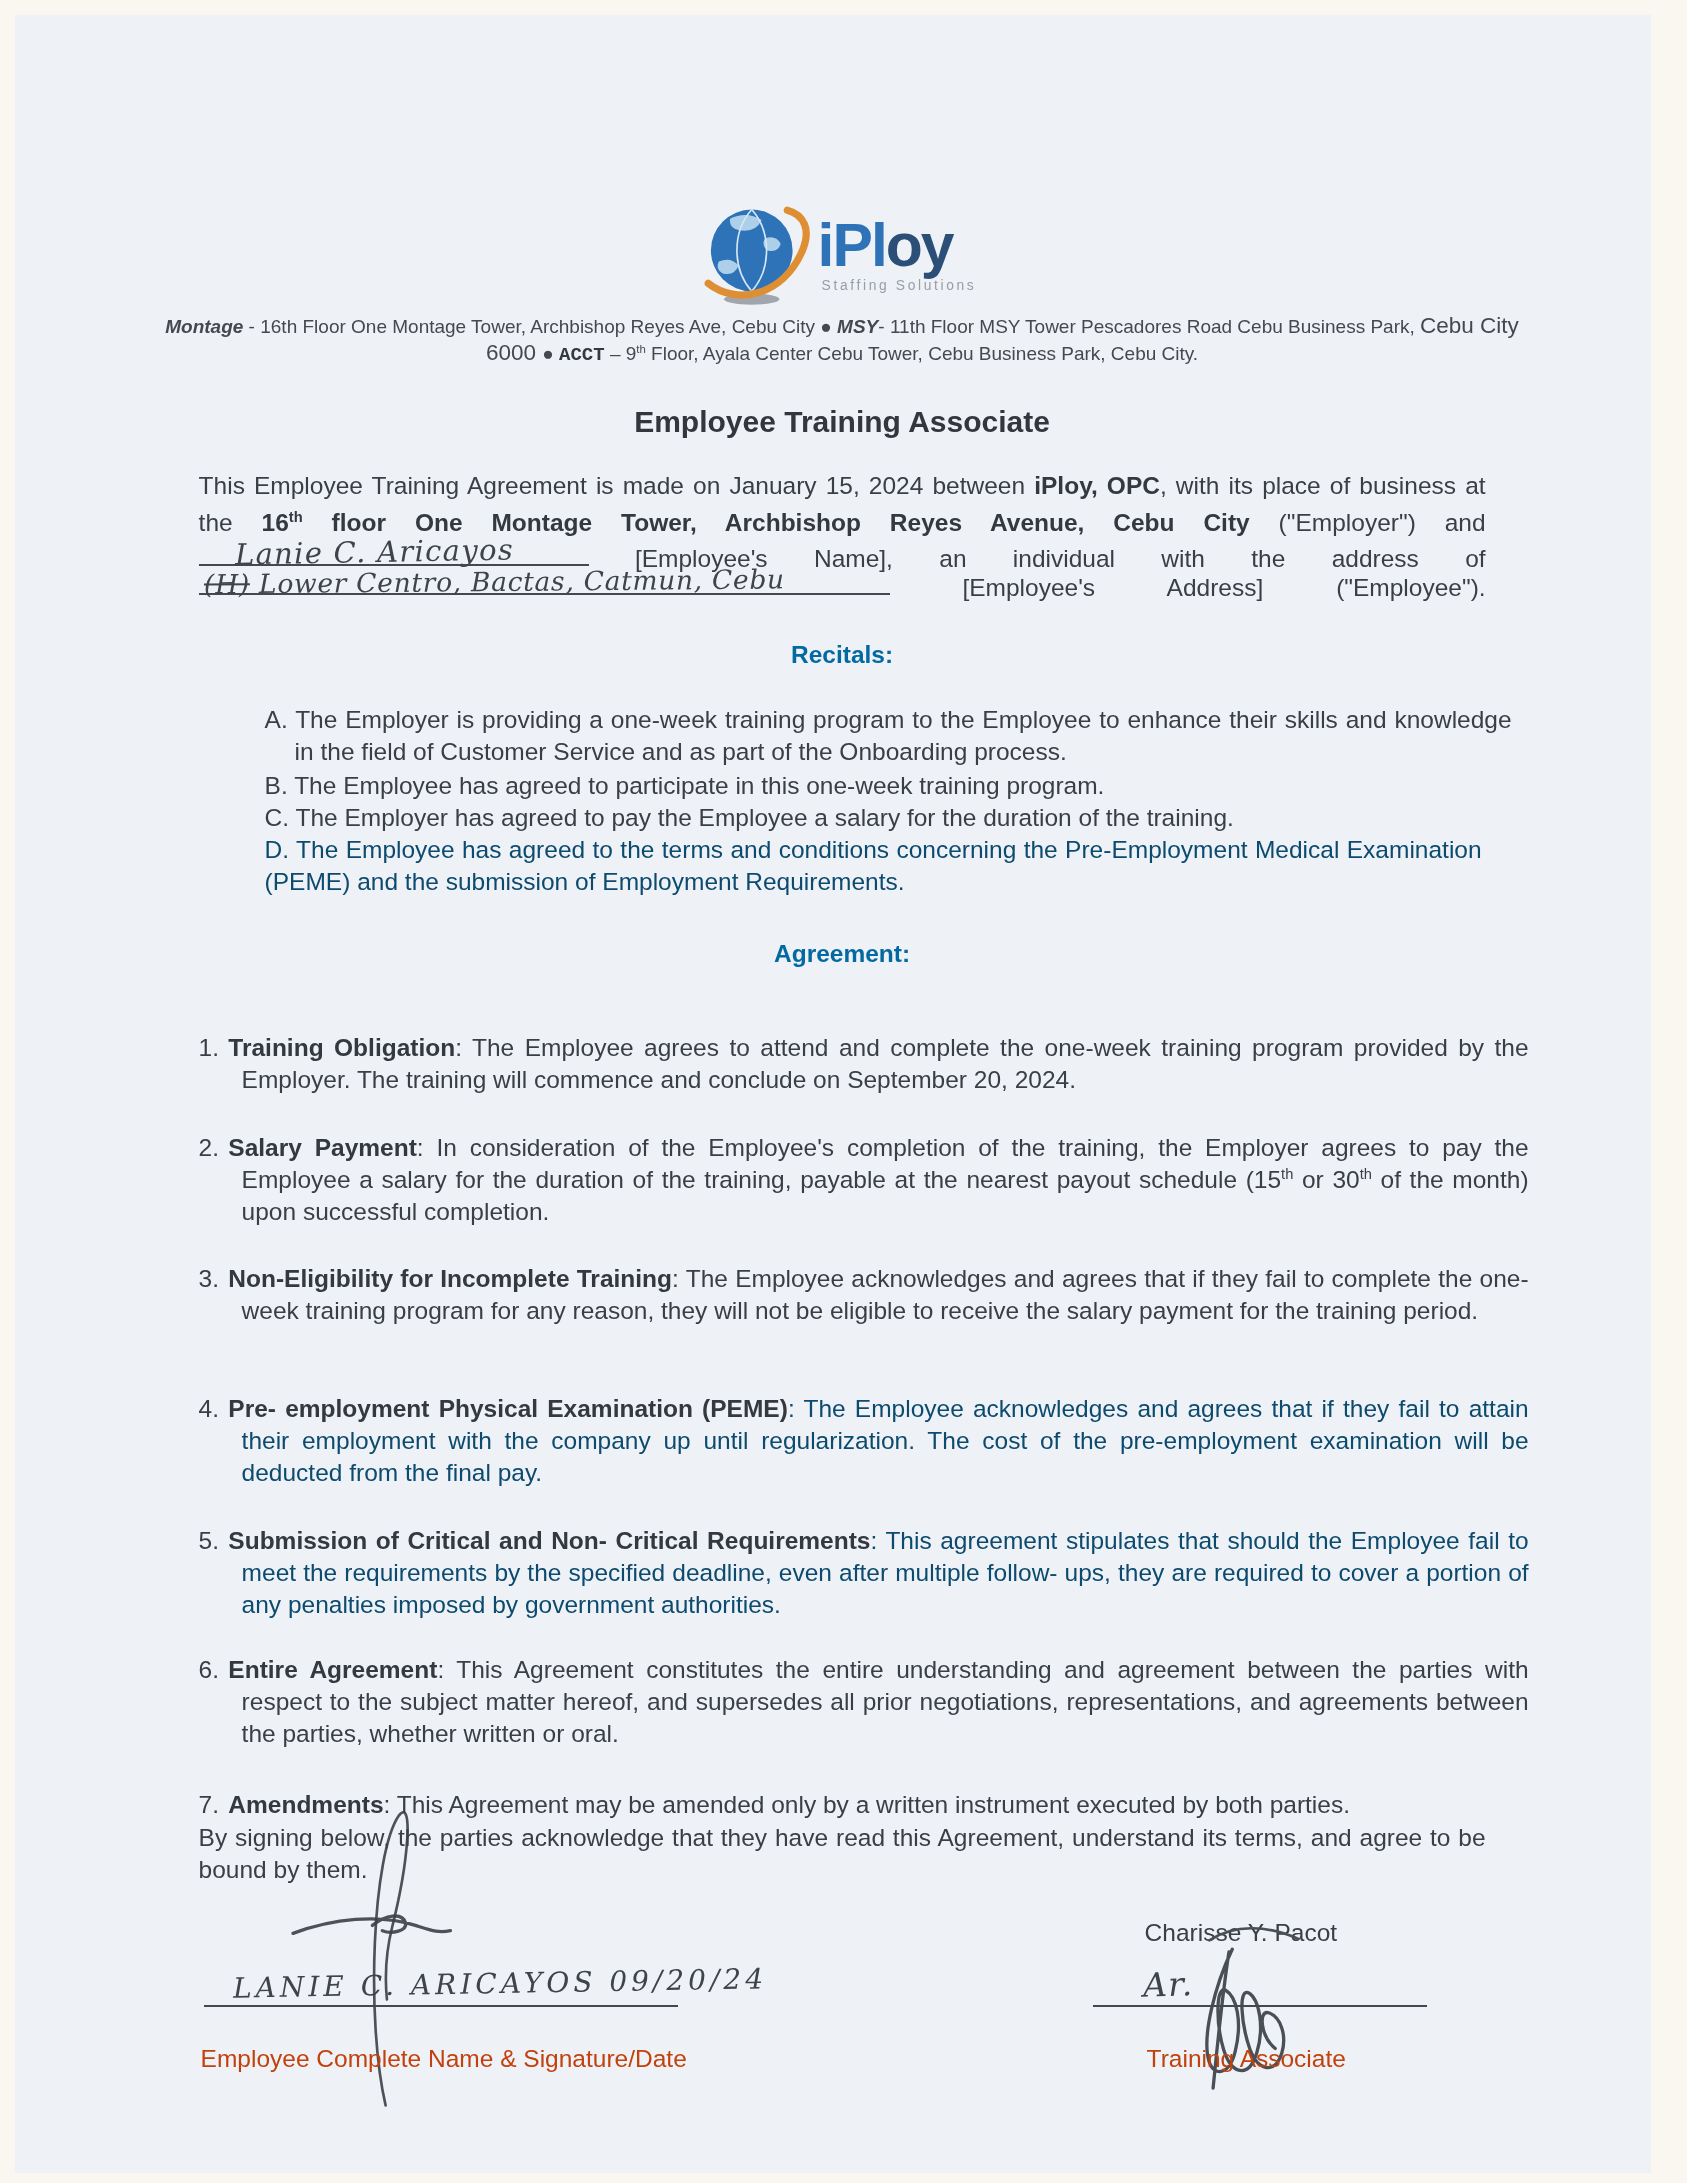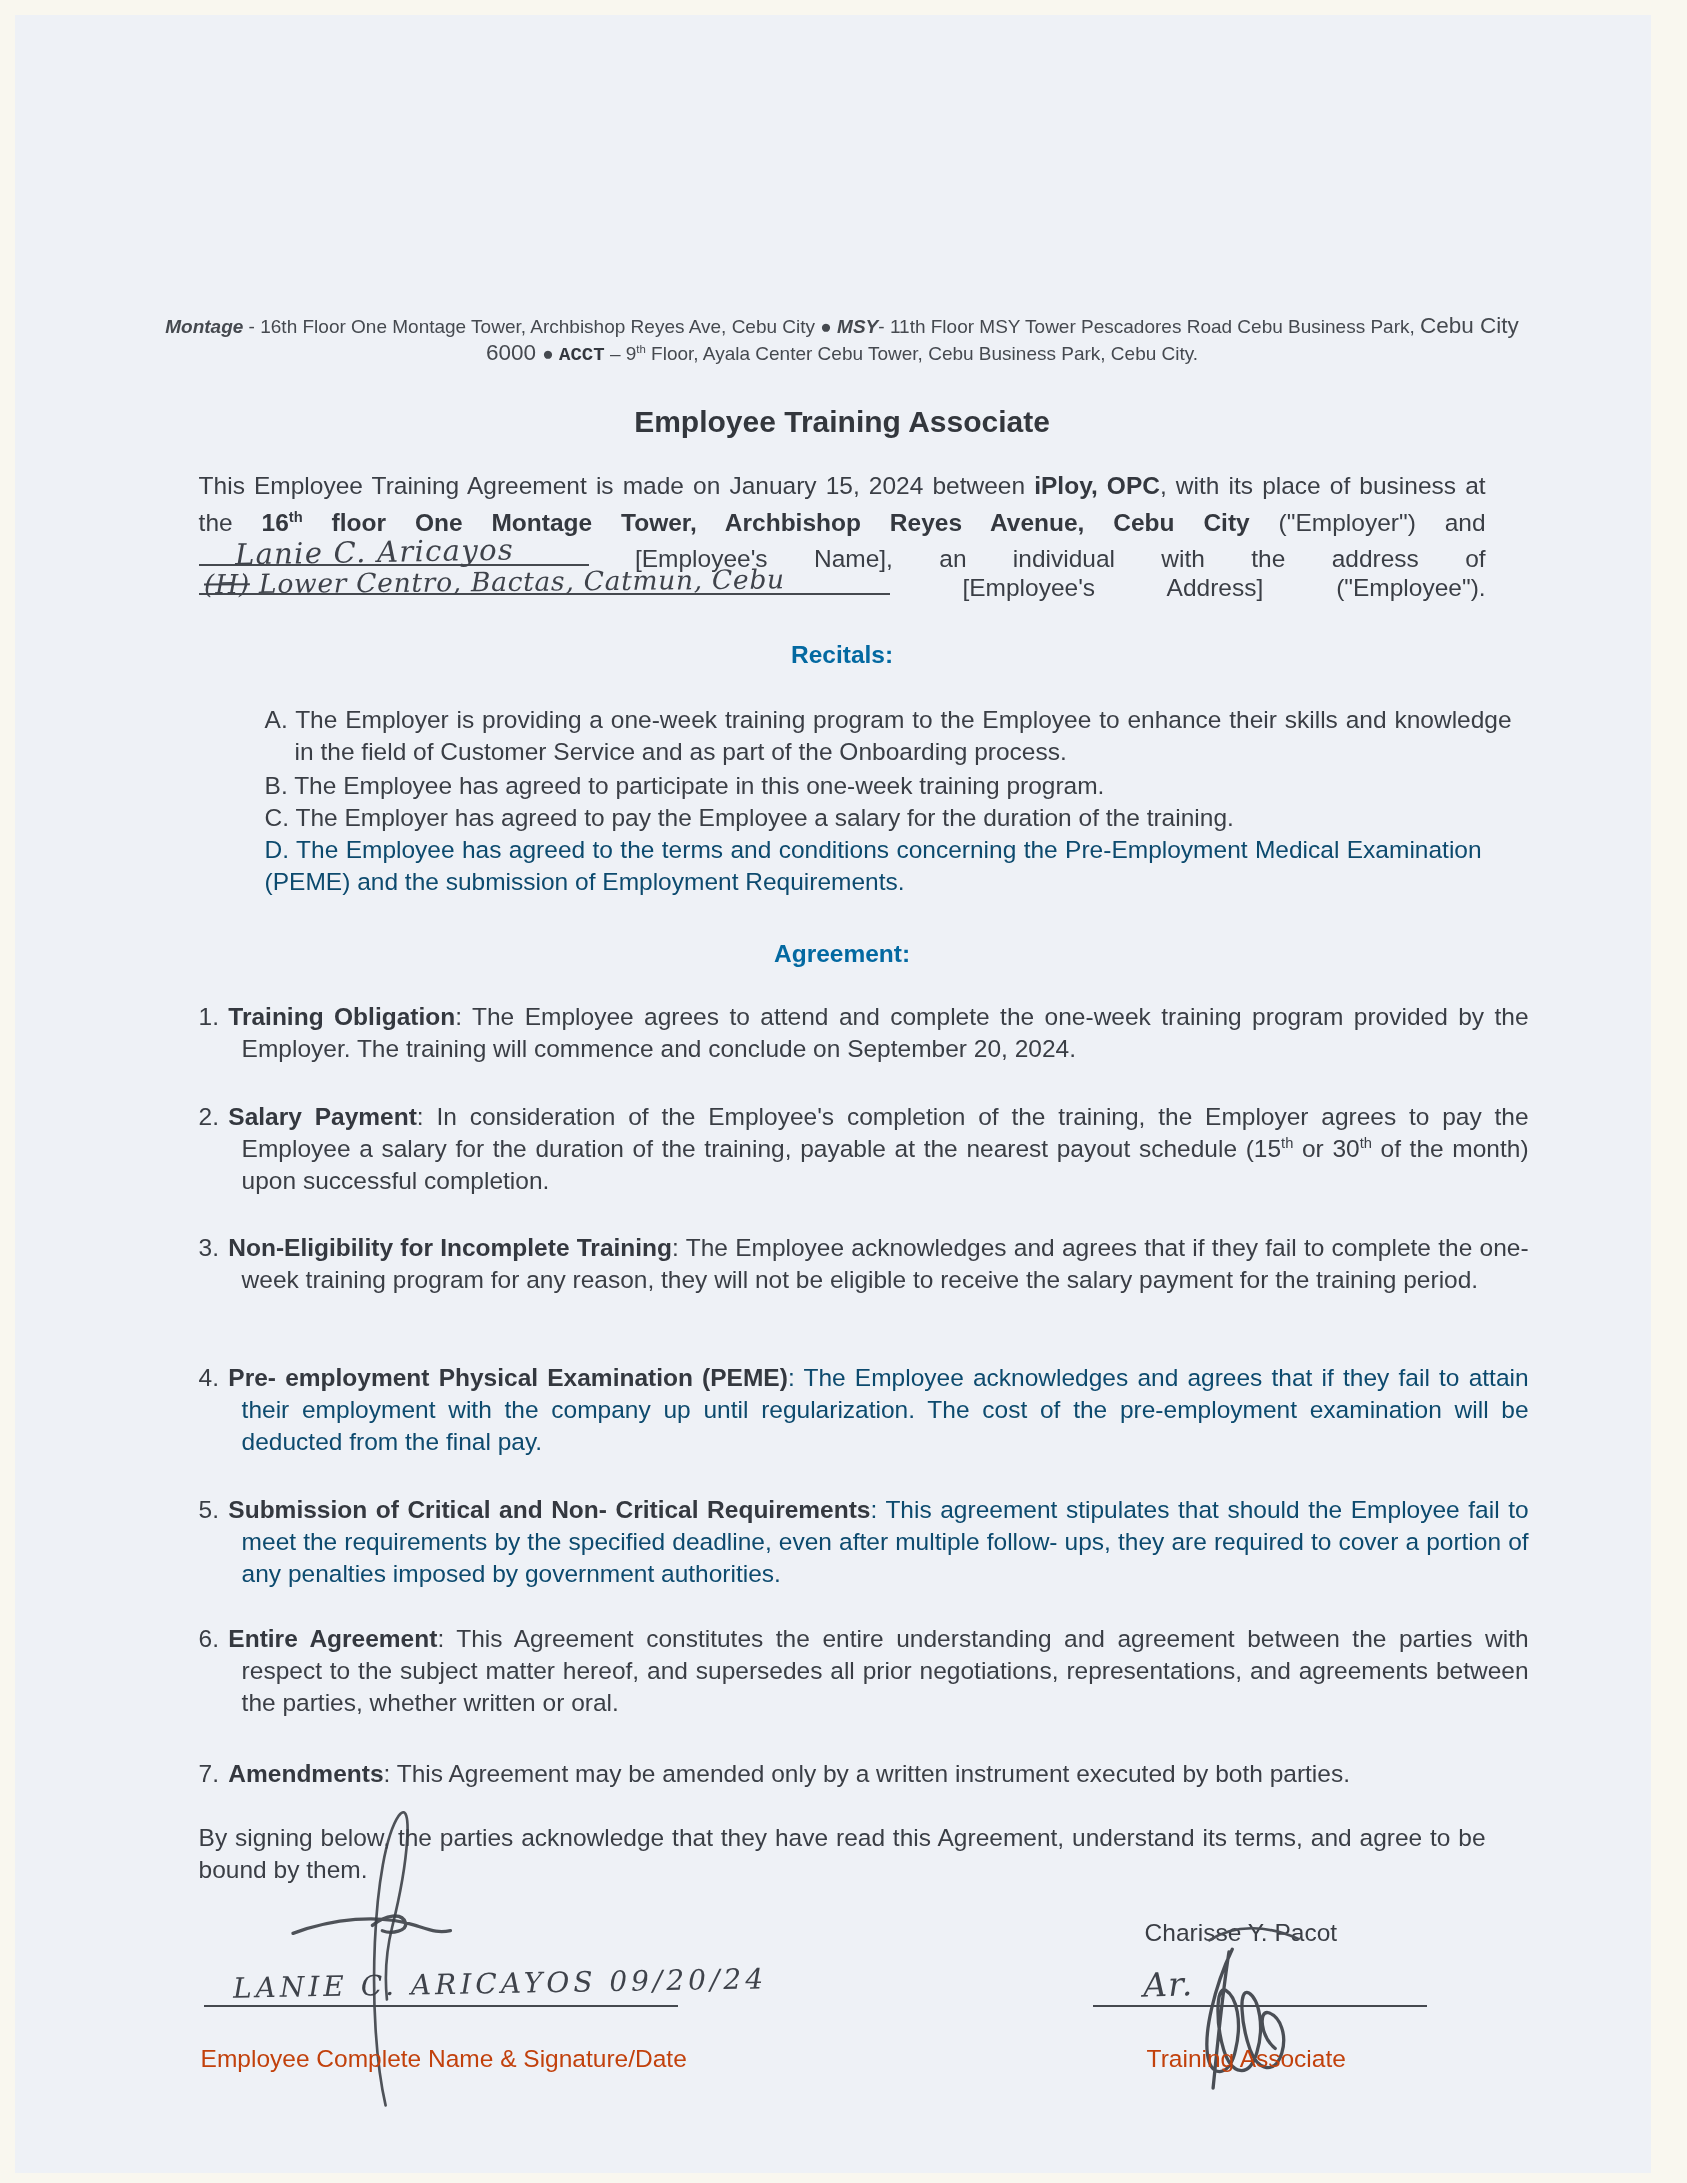--- a/index.html
+++ b/index.html
@@ -38,34 +38,48 @@
   .hw{
     font-family:"DejaVu Serif", serif;font-style:italic;color:#3f434b;
   }
   .hw-name{left:36px;bottom:-4px;font-size:29px;transform:rotate(-1deg);letter-spacing:1.3px;}
   .hw-addr{left:5.3px;bottom:-5.3px;font-size:26.5px;transform:rotate(-0.5deg);letter-spacing:0.7px;}
   .strike{text-decoration:line-through;}
   
   .recitals{left:250px;width:1217px;}
   .recital{padding-left:30px;text-indent:-30px;}
   .recital.flush{padding-left:0;text-indent:0;}
-  .aitem{padding-left:43px;text-indent:-43px;}
+  .aitem{padding-left:43px;text-indent:-43px;margin-top:31px;}
   .num{margin-right:9.3px;}
   
   .sigline{border-top:2px solid #45494f;height:0;}
   .siglabel{font-size:24.5px;color:#c2410c;}
   .hw-sig{font-size:28px;letter-spacing:4px;transform:rotate(-1deg);white-space:nowrap;}
   .hw-initials{font-size:33px;letter-spacing:1.3px;transform:rotate(-2deg);}
   svg text{font-family:"Liberation Sans", sans-serif;}
 </style>
 </head>
 <body>
 
 <div class="page">
 
+  <div class="abs logo">
+    <svg width="284" height="112" viewBox="0 0 430 170">
+      <ellipse cx="78" cy="152" rx="42" ry="8.5" fill="#9399a0" opacity="0.85"></ellipse>
+      <circle cx="78" cy="78" r="62" fill="#2e73b8"></circle>
+      <path d="M 45 30 q 25 -12 48 2 q -8 18 -30 16 q -20 -2 -18 -18 z" fill="#aecfe9"></path>
+      <path d="M 28 95 q 18 -8 30 6 q -6 16 -24 12 q -12 -6 -6 -18 z" fill="#aecfe9"></path>
+      <path d="M 98 60 q 16 -6 24 8 q -4 14 -20 10 q -10 -8 -4 -18 z" fill="#aecfe9"></path>
+      <path d="M 78 16 C 48 50, 48 106, 78 140" stroke="#d6e7f5" stroke-width="2.5" fill="none"></path>
+      <path d="M 78 16 C 108 50, 108 106, 78 140" stroke="#d6e7f5" stroke-width="2.5" fill="none"></path>
+      <path d="M 12 128 C 55 162, 125 148, 155 78 C 168 47, 158 24, 132 17" stroke="#df8f33" stroke-width="11" fill="none" stroke-linecap="round"></path>
+      <text x="178" y="102" font-size="92" font-weight="bold" letter-spacing="-3" fill="#2e73b8"><tspan>iPl</tspan><tspan fill="#2c4f78">oy</tspan></text>
+      <text x="184" y="138" font-size="21" letter-spacing="4" fill="#989ea6">Staffing Solutions</text>
+    </svg>
+  </div>
 
   <div class="abs addr">
     <div><span class="bi">Montage</span><span> - 16th Floor One Montage Tower, Archbishop Reyes Ave, Cebu City </span><span>● </span><span class="bi">MSY</span><span>- 11th Floor MSY Tower Pescadores Road Cebu Business Park, </span><span class="lg">Cebu City</span></div>
     <div><span class="lg">6000 </span><span>● </span><span class="b">ACCT</span><span> – 9</span><span class="sup">th</span><span> Floor, Ayala Center Cebu Tower, Cebu Business Park, Cebu City.</span></div>
   </div>
 
   <div class="abs title">Employee Training Associate</div>
 
   <div class="abs bt jline" style="top:455px"><span>This Employee Training Agreement is made on January 15, 2024 between </span><span class="b">iPloy, OPC</span><span>, with its place of business at</span></div>
 

